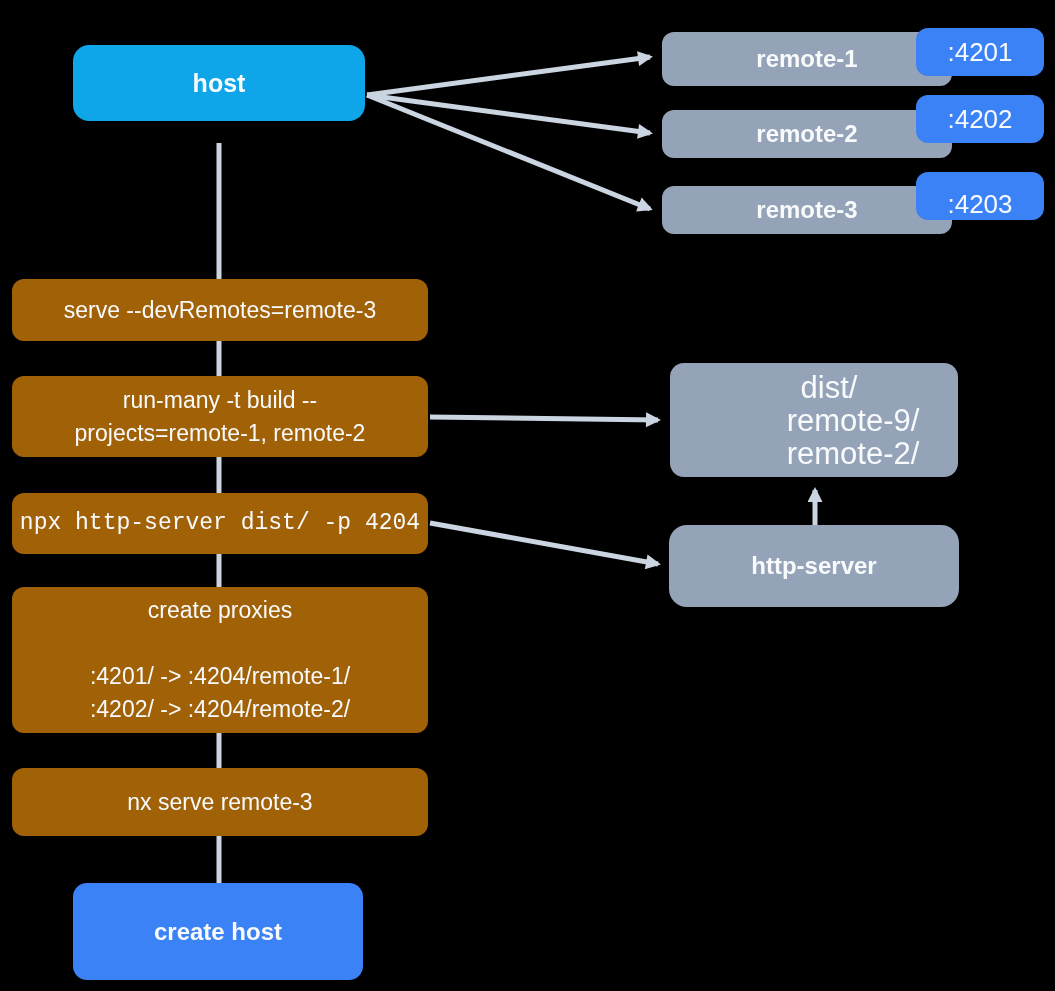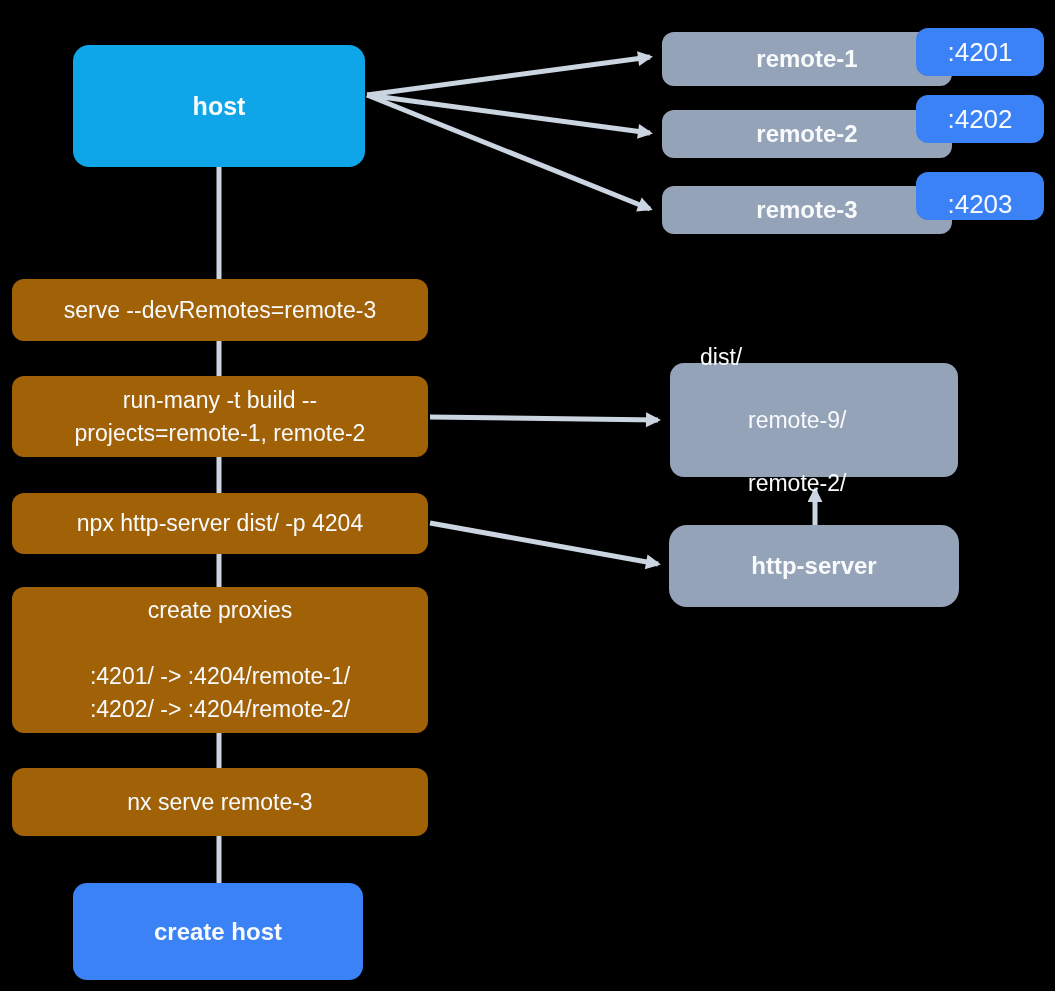--- a/index.html
+++ b/index.html
@@ -24,21 +24,21 @@
     position: absolute;
     box-sizing: border-box;
     display: flex;
     align-items: center;
     justify-content: center;
     color: #F8FAFC;
     z-index: 1;
     text-align: center;
   }
   .host-node {
-    left: 73px; top: 45px; width: 292px; height: 122px;
+    left: 73px; top: 45px; width: 292px; height: 76px;
     background: #0EA5E9;
     border-radius: 16px;
     font-weight: bold;
     font-size: 25px;
   }
   .remote-node {
     left: 662px; width: 290px; height: 48px;
     background: #94A3B8;
     border-radius: 12px;
     font-weight: bold;
@@ -59,37 +59,36 @@
   .badge-3 { top: 172px; align-items: flex-end; }
   .cmd-node {
     left: 12px; width: 416px;
     background: #a16207;
     border-radius: 12px;
     font-size: 23px;
     flex-direction: column;
   }
   .cmd-1 { top: 279px; height: 62px; }
   .cmd-2 { top: 376px; height: 81px; }
-  .cmd-3 { top: 493px; height: 61px; }
+  .cmd-3 { top: 493px; height: 61px; font-family: Liberation Mono, monospace; }
   .cmd-4 { top: 587px; height: 146px; }
   .cmd-5 { top: 768px; height: 68px; }
   .line {
     line-height: 33px;
     min-height: 33px;
   }
   .dist-node {
     left: 670px; top: 363px; width: 288px; height: 114px;
     background: #94A3B8;
     border-radius: 14px;
-    font-size: 23px;
+    font-size: 31px;
     flex-direction: column;
-    align-items: flex-start;
+    align-items: center;
     padding-left: 30px;
     text-align: left;
-    gap: 30px;
   }
   .dist-node .indent { padding-left: 48px; }
   .http-node {
     left: 669px; top: 525px; width: 290px; height: 82px;
     background: #94A3B8;
     border-radius: 18px;
     font-weight: bold;
     font-size: 24px;
   }
   .served-node {

